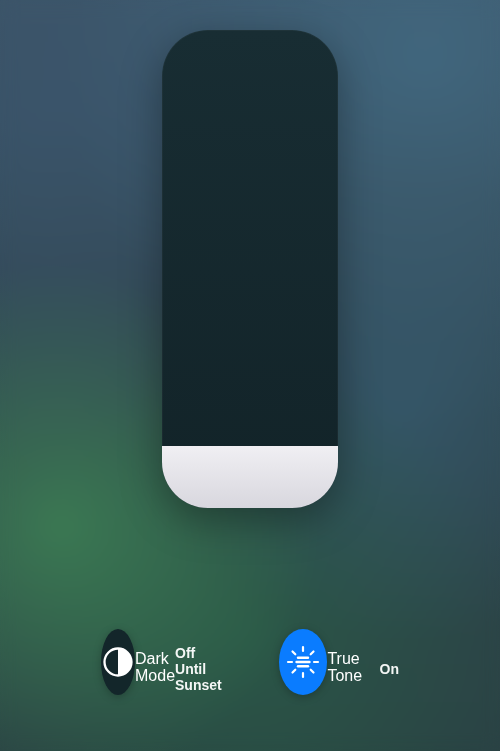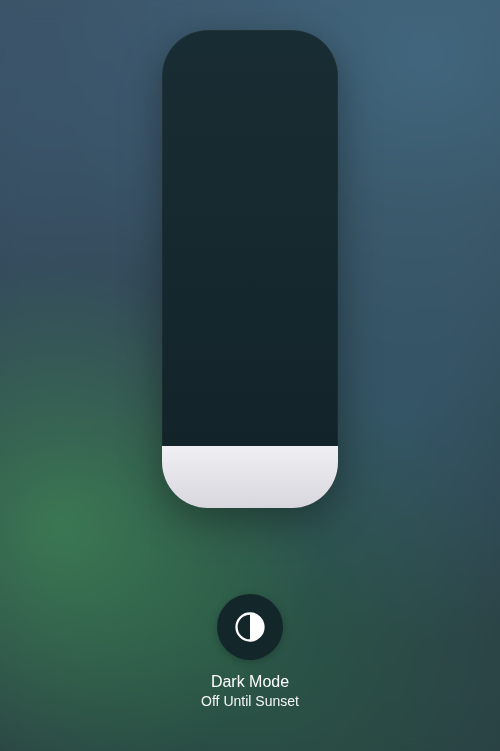--- a/index.html
+++ b/index.html
@@ -54,21 +54,21 @@
       position:absolute;
       left:0; right:0;
       bottom: 42px;
       display:flex;
       justify-content:center;
       gap: 58px;
     }
     .toggle{
       width: 120px;
       display:flex;
-      flex-direction:column;
+      flex-direction:row;
       align-items:center;
       color:#fff;
       text-align:left;
     }
     .toggle-btn{
       width:66px; height:66px;
       border-radius:50%;
       display:flex; align-items:center; justify-content:center;
       cursor:pointer;
       margin-bottom:14px;
@@ -78,21 +78,21 @@
     .toggle-btn.blue { background:#0a7cff; }
 
     .toggle-title{
       font-size:16px;
       font-weight:500;
       line-height:1.05;
       margin-bottom:2px;
     }
     .toggle-sub{
       font-size:14px;
-      font-weight:400;
+      font-weight:700;
       color:rgba(255,255,255,0.95);
     }
 
     svg{ display:block; }
   </style>
 </head>
 <body>
 
 <div class="stage">
 
@@ -109,15 +109,40 @@
             <circle cx="17" cy="17" r="13.5" fill="none" stroke="#fff" stroke-width="2.3"></circle>
             <path d="M17 3.5 A13.5 13.5 0 0 1 17 30.5 Z" fill="#fff"></path>
           </svg>
         </span>
       </div>
       <div class="toggle-title">Dark Mode</div>
       <div class="toggle-sub">Off Until Sunset</div>
     </div>
 
 
+    <div class="toggle">
+      <div class="toggle-btn blue">
+        <span>
+          <svg width="36" height="36" viewBox="0 0 36 36">
+            <g stroke="#fff" stroke-width="2.2" stroke-linecap="round" fill="none">
+              <line x1="18" y1="3" x2="18" y2="7"></line>
+              <line x1="18" y1="29" x2="18" y2="33"></line>
+              <line x1="3" y1="18" x2="7" y2="18"></line>
+              <line x1="29" y1="18" x2="33" y2="18"></line>
+              <line x1="7.5" y1="7.5" x2="10.3" y2="10.3"></line>
+              <line x1="25.7" y1="25.7" x2="28.5" y2="28.5"></line>
+              <line x1="28.5" y1="7.5" x2="25.7" y2="10.3"></line>
+              <line x1="10.3" y1="25.7" x2="7.5" y2="28.5"></line>
+            </g>
+            <g stroke="#fff" stroke-width="2.4" stroke-linecap="round">
+              <line x1="13" y1="13.8" x2="23" y2="13.8"></line>
+              <line x1="11.5" y1="18" x2="24.5" y2="18"></line>
+              <line x1="13" y1="22.2" x2="23" y2="22.2"></line>
+            </g>
+          </svg>
+        </span>
+      </div>
+      <div class="toggle-title">True Tone</div>
+      <div class="toggle-sub">On</div>
+    </div>
 
   </div>
 </div>
 
 </body></html>

